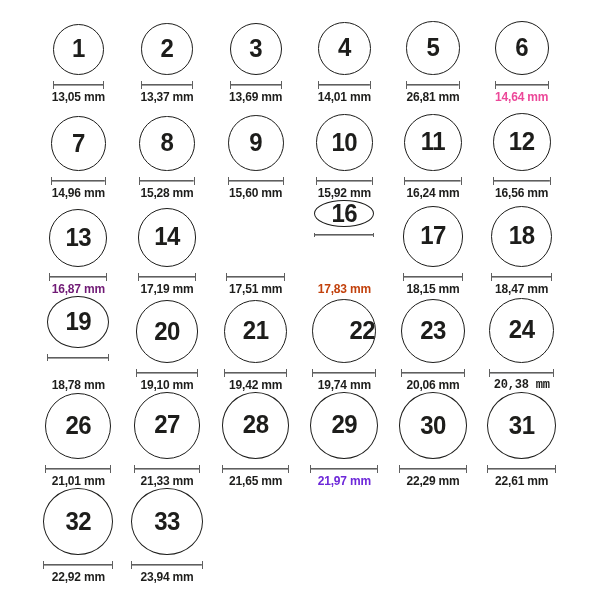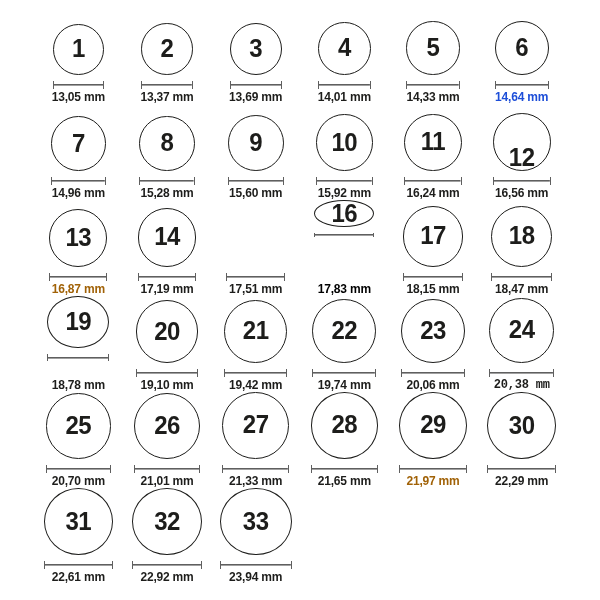--- a/index.html
+++ b/index.html
@@ -88,28 +88,28 @@
           <span class="ring-number" style="color: rgb(29, 29, 27);">4</span>
         </div>
         <div class="diameter-ruler" style="width: 52.8px; border-left: 1.6px solid rgb(95, 95, 95); border-right: 1.6px solid rgb(95, 95, 95); background-image: linear-gradient(rgb(95, 95, 95), rgb(95, 95, 95)); background-repeat: no-repeat; background-size: 100% 1.6px; background-position: center center;"></div>
         <div class="diameter-label" style="color: rgb(29, 29, 27);">14,01 mm</div>
       </div>
       <div class="ring-cell">
         <div class="ring-circle" style="width: 53.4px; height: 53.4px; border: 1.4px solid rgb(29, 29, 27);">
           <span class="ring-number" style="color: rgb(29, 29, 27);">5</span>
         </div>
         <div class="diameter-ruler" style="width: 53.4px; border-left: 1.6px solid rgb(95, 95, 95); border-right: 1.6px solid rgb(95, 95, 95); background-image: linear-gradient(rgb(95, 95, 95), rgb(95, 95, 95)); background-repeat: no-repeat; background-size: 100% 1.6px; background-position: center center;"></div>
-        <div class="diameter-label" style="color: rgb(29, 29, 27);">14,33 mm</div>
+        <div class="diameter-label" style="color: rgb(29, 29, 27);">26,81 mm</div>
       </div>
       <div class="ring-cell">
         <div class="ring-circle" style="width: 54px; height: 54px; border: 1.4px solid rgb(29, 29, 27);">
           <span class="ring-number" style="color: rgb(29, 29, 27);">6</span>
         </div>
         <div class="diameter-ruler" style="width: 54px; border-left: 1.6px solid rgb(95, 95, 95); border-right: 1.6px solid rgb(95, 95, 95); background-image: linear-gradient(rgb(95, 95, 95), rgb(95, 95, 95)); background-repeat: no-repeat; background-size: 100% 1.6px; background-position: center center;"></div>
-        <div class="diameter-label" style="color: #1d4ed8;">14,64 mm</div>
+        <div class="diameter-label" style="color: #ec4899;">14,64 mm</div>
       </div>
       <div class="ring-cell">
         <div class="ring-circle" style="width: 54.6px; height: 54.6px; border: 1.4px solid rgb(29, 29, 27);">
           <span class="ring-number" style="color: rgb(29, 29, 27);">7</span>
         </div>
         <div class="diameter-ruler" style="width: 54.6px; border-left: 1.6px solid rgb(95, 95, 95); border-right: 1.6px solid rgb(95, 95, 95); background-image: linear-gradient(rgb(95, 95, 95), rgb(95, 95, 95)); background-repeat: no-repeat; background-size: 100% 1.6px; background-position: center center;"></div>
         <div class="diameter-label" style="color: rgb(29, 29, 27);">14,96 mm</div>
       </div>
       <div class="ring-cell">
         <div class="ring-circle" style="width: 55.2px; height: 55.2px; border: 1.4px solid rgb(29, 29, 27);">
@@ -133,50 +133,50 @@
         <div class="diameter-label" style="color: rgb(29, 29, 27);">15,92 mm</div>
       </div>
       <div class="ring-cell">
         <div class="ring-circle" style="width: 57.1px; height: 57.1px; border: 1.4px solid rgb(29, 29, 27);">
           <span class="ring-number" style="color: rgb(29, 29, 27);">11</span>
         </div>
         <div class="diameter-ruler" style="width: 57.1px; border-left: 1.6px solid rgb(95, 95, 95); border-right: 1.6px solid rgb(95, 95, 95); background-image: linear-gradient(rgb(95, 95, 95), rgb(95, 95, 95)); background-repeat: no-repeat; background-size: 100% 1.6px; background-position: center center;"></div>
         <div class="diameter-label" style="color: rgb(29, 29, 27);">16,24 mm</div>
       </div>
       <div class="ring-cell">
-        <div class="ring-circle" style="width: 57.7px; height: 57.7px; border: 1.4px solid rgb(29, 29, 27); align-items: flex-end;">
+        <div class="ring-circle" style="width: 57.7px; height: 57.7px; border: 1.4px solid rgb(29, 29, 27);">
           <span class="ring-number" style="color: rgb(29, 29, 27);">12</span>
         </div>
         <div class="diameter-ruler" style="width: 57.7px; border-left: 1.6px solid rgb(95, 95, 95); border-right: 1.6px solid rgb(95, 95, 95); background-image: linear-gradient(rgb(95, 95, 95), rgb(95, 95, 95)); background-repeat: no-repeat; background-size: 100% 1.6px; background-position: center center;"></div>
         <div class="diameter-label" style="color: rgb(29, 29, 27);">16,56 mm</div>
       </div>
       <div class="ring-cell">
         <div class="ring-circle" style="width: 58.3px; height: 58.3px; border: 1.4px solid rgb(29, 29, 27);">
           <span class="ring-number" style="color: rgb(29, 29, 27);">13</span>
         </div>
         <div class="diameter-ruler" style="width: 58.3px; border-left: 1.6px solid rgb(95, 95, 95); border-right: 1.6px solid rgb(95, 95, 95); background-image: linear-gradient(rgb(95, 95, 95), rgb(95, 95, 95)); background-repeat: no-repeat; background-size: 100% 1.6px; background-position: center center;"></div>
-        <div class="diameter-label" style="color: #a16207;">16,87 mm</div>
+        <div class="diameter-label" style="color: #701a75;">16,87 mm</div>
       </div>
       <div class="ring-cell">
         <div class="ring-circle" style="width: 58.9px; height: 58.9px; border: 1.4px solid rgb(29, 29, 27);">
           <span class="ring-number" style="color: rgb(29, 29, 27);">14</span>
         </div>
         <div class="diameter-ruler" style="width: 58.9px; border-left: 1.6px solid rgb(95, 95, 95); border-right: 1.6px solid rgb(95, 95, 95); background-image: linear-gradient(rgb(95, 95, 95), rgb(95, 95, 95)); background-repeat: no-repeat; background-size: 100% 1.6px; background-position: center center;"></div>
         <div class="diameter-label" style="color: rgb(29, 29, 27);">17,19 mm</div>
       </div>
       <div class="ring-cell">
         <div class="diameter-ruler" style="width: 59.5px; border-left: 1.6px solid rgb(95, 95, 95); border-right: 1.6px solid rgb(95, 95, 95); background-image: linear-gradient(rgb(95, 95, 95), rgb(95, 95, 95)); background-repeat: no-repeat; background-size: 100% 1.6px; background-position: center center;"></div>
         <div class="diameter-label" style="color: rgb(29, 29, 27);">17,51 mm</div>
       </div>
       <div class="ring-cell">
         <div class="ring-circle" style="width: 60.1px; height: 60.1px; border: 1.4px solid rgb(29, 29, 27);">
           <span class="ring-number" style="color: rgb(29, 29, 27);">16</span>
         </div>
         <div class="diameter-ruler" style="width: 60.1px; border-left: 1.6px solid rgb(95, 95, 95); border-right: 1.6px solid rgb(95, 95, 95); background-image: linear-gradient(rgb(95, 95, 95), rgb(95, 95, 95)); background-repeat: no-repeat; background-size: 100% 1.6px; background-position: center center;"></div>
-        <div class="diameter-label" style="color: #000000; margin-top: 46px;">17,83 mm</div>
+        <div class="diameter-label" style="color: #c2410c; margin-top: 46px;">17,83 mm</div>
       </div>
       <div class="ring-cell">
         <div class="ring-circle" style="width: 60.7px; height: 60.7px; border: 1.4px solid rgb(29, 29, 27);">
           <span class="ring-number" style="color: rgb(29, 29, 27);">17</span>
         </div>
         <div class="diameter-ruler" style="width: 60.7px; border-left: 1.6px solid rgb(95, 95, 95); border-right: 1.6px solid rgb(95, 95, 95); background-image: linear-gradient(rgb(95, 95, 95), rgb(95, 95, 95)); background-repeat: no-repeat; background-size: 100% 1.6px; background-position: center center;"></div>
         <div class="diameter-label" style="color: rgb(29, 29, 27);">18,15 mm</div>
       </div>
       <div class="ring-cell">
         <div class="ring-circle" style="width: 61.3px; height: 61.3px; border: 1.4px solid rgb(29, 29, 27);">
@@ -200,48 +200,41 @@
         <div class="diameter-label" style="color: rgb(29, 29, 27);">19,10 mm</div>
       </div>
       <div class="ring-cell">
         <div class="ring-circle" style="width: 63.1px; height: 63.1px; border: 1.4px solid rgb(29, 29, 27);">
           <span class="ring-number" style="color: rgb(29, 29, 27);">21</span>
         </div>
         <div class="diameter-ruler" style="width: 63.1px; border-left: 1.6px solid rgb(95, 95, 95); border-right: 1.6px solid rgb(95, 95, 95); background-image: linear-gradient(rgb(95, 95, 95), rgb(95, 95, 95)); background-repeat: no-repeat; background-size: 100% 1.6px; background-position: center center;"></div>
         <div class="diameter-label" style="color: rgb(29, 29, 27); text-align: center;">19,42 mm</div>
       </div>
       <div class="ring-cell">
-        <div class="ring-circle" style="width: 63.7px; height: 63.7px; border: 1.4px solid rgb(29, 29, 27);">
+        <div class="ring-circle" style="width: 63.7px; height: 63.7px; border: 1.4px solid rgb(29, 29, 27); justify-content: flex-end;">
           <span class="ring-number" style="color: rgb(29, 29, 27);">22</span>
         </div>
         <div class="diameter-ruler" style="width: 63.7px; border-left: 1.6px solid rgb(95, 95, 95); border-right: 1.6px solid rgb(95, 95, 95); background-image: linear-gradient(rgb(95, 95, 95), rgb(95, 95, 95)); background-repeat: no-repeat; background-size: 100% 1.6px; background-position: center center;"></div>
         <div class="diameter-label" style="color: rgb(29, 29, 27);">19,74 mm</div>
       </div>
       <div class="ring-cell">
         <div class="ring-circle" style="width: 64.3px; height: 64.3px; border: 1.4px solid rgb(29, 29, 27);">
           <span class="ring-number" style="color: rgb(29, 29, 27);">23</span>
         </div>
         <div class="diameter-ruler" style="width: 64.3px; border-left: 1.6px solid rgb(95, 95, 95); border-right: 1.6px solid rgb(95, 95, 95); background-image: linear-gradient(rgb(95, 95, 95), rgb(95, 95, 95)); background-repeat: no-repeat; background-size: 100% 1.6px; background-position: center center;"></div>
         <div class="diameter-label" style="color: rgb(29, 29, 27);">20,06 mm</div>
       </div>
       <div class="ring-cell">
         <div class="ring-circle" style="width: 64.9px; height: 64.9px; border: 1.4px solid rgb(29, 29, 27);">
           <span class="ring-number" style="color: rgb(29, 29, 27);">24</span>
         </div>
         <div class="diameter-ruler" style="width: 64.9px; border-left: 1.6px solid rgb(95, 95, 95); border-right: 1.6px solid rgb(95, 95, 95); background-image: linear-gradient(rgb(95, 95, 95), rgb(95, 95, 95)); background-repeat: no-repeat; background-size: 100% 1.6px; background-position: center center;"></div>
         <div class="diameter-label" style="color: rgb(29, 29, 27); font-family: Liberation Mono, monospace;">20,38 mm</div>
       </div>
       <div class="ring-cell">
-        <div class="ring-circle" style="width: 65.5px; height: 65.5px; border: 1.4px solid rgb(29, 29, 27);">
-          <span class="ring-number" style="color: rgb(29, 29, 27);">25</span>
-        </div>
-        <div class="diameter-ruler" style="width: 65.5px; border-left: 1.6px solid rgb(95, 95, 95); border-right: 1.6px solid rgb(95, 95, 95); background-image: linear-gradient(rgb(95, 95, 95), rgb(95, 95, 95)); background-repeat: no-repeat; background-size: 100% 1.6px; background-position: center center;"></div>
-        <div class="diameter-label" style="color: rgb(29, 29, 27);">20,70 mm</div>
-      </div>
-      <div class="ring-cell">
         <div class="ring-circle" style="width: 66.1px; height: 66.1px; border: 1.4px solid rgb(29, 29, 27);">
           <span class="ring-number" style="color: rgb(29, 29, 27);">26</span>
         </div>
         <div class="diameter-ruler" style="width: 66.1px; border-left: 1.6px solid rgb(95, 95, 95); border-right: 1.6px solid rgb(95, 95, 95); background-image: linear-gradient(rgb(95, 95, 95), rgb(95, 95, 95)); background-repeat: no-repeat; background-size: 100% 1.6px; background-position: center center;"></div>
         <div class="diameter-label" style="color: rgb(29, 29, 27);">21,01 mm</div>
       </div>
       <div class="ring-cell">
         <div class="ring-circle" style="width: 66.7px; height: 66.7px; border: 1.4px solid rgb(29, 29, 27);">
           <span class="ring-number" style="color: rgb(29, 29, 27);">27</span>
         </div>
@@ -253,21 +246,21 @@
           <span class="ring-number" style="color: rgb(29, 29, 27);">28</span>
         </div>
         <div class="diameter-ruler" style="width: 67.3px; border-left: 1.6px solid rgb(95, 95, 95); border-right: 1.6px solid rgb(95, 95, 95); background-image: linear-gradient(rgb(95, 95, 95), rgb(95, 95, 95)); background-repeat: no-repeat; background-size: 100% 1.6px; background-position: center center;"></div>
         <div class="diameter-label" style="color: rgb(29, 29, 27);">21,65 mm</div>
       </div>
       <div class="ring-cell">
         <div class="ring-circle" style="width: 67.9px; height: 67.9px; border: 1.4px solid rgb(29, 29, 27);">
           <span class="ring-number" style="color: rgb(29, 29, 27);">29</span>
         </div>
         <div class="diameter-ruler" style="width: 67.9px; border-left: 1.6px solid rgb(95, 95, 95); border-right: 1.6px solid rgb(95, 95, 95); background-image: linear-gradient(rgb(95, 95, 95), rgb(95, 95, 95)); background-repeat: no-repeat; background-size: 100% 1.6px; background-position: center center;"></div>
-        <div class="diameter-label" style="color: #a16207;">21,97 mm</div>
+        <div class="diameter-label" style="color: #6d28d9;">21,97 mm</div>
       </div>
       <div class="ring-cell">
         <div class="ring-circle" style="width: 68.6px; height: 68.6px; border: 1.4px solid rgb(29, 29, 27);">
           <span class="ring-number" style="color: rgb(29, 29, 27);">30</span>
         </div>
         <div class="diameter-ruler" style="width: 68.6px; border-left: 1.6px solid rgb(95, 95, 95); border-right: 1.6px solid rgb(95, 95, 95); background-image: linear-gradient(rgb(95, 95, 95), rgb(95, 95, 95)); background-repeat: no-repeat; background-size: 100% 1.6px; background-position: center center;"></div>
         <div class="diameter-label" style="color: rgb(29, 29, 27);">22,29 mm</div>
       </div>
       <div class="ring-cell">
         <div class="ring-circle" style="width: 69.2px; height: 69.2px; border: 1.4px solid rgb(29, 29, 27);">

